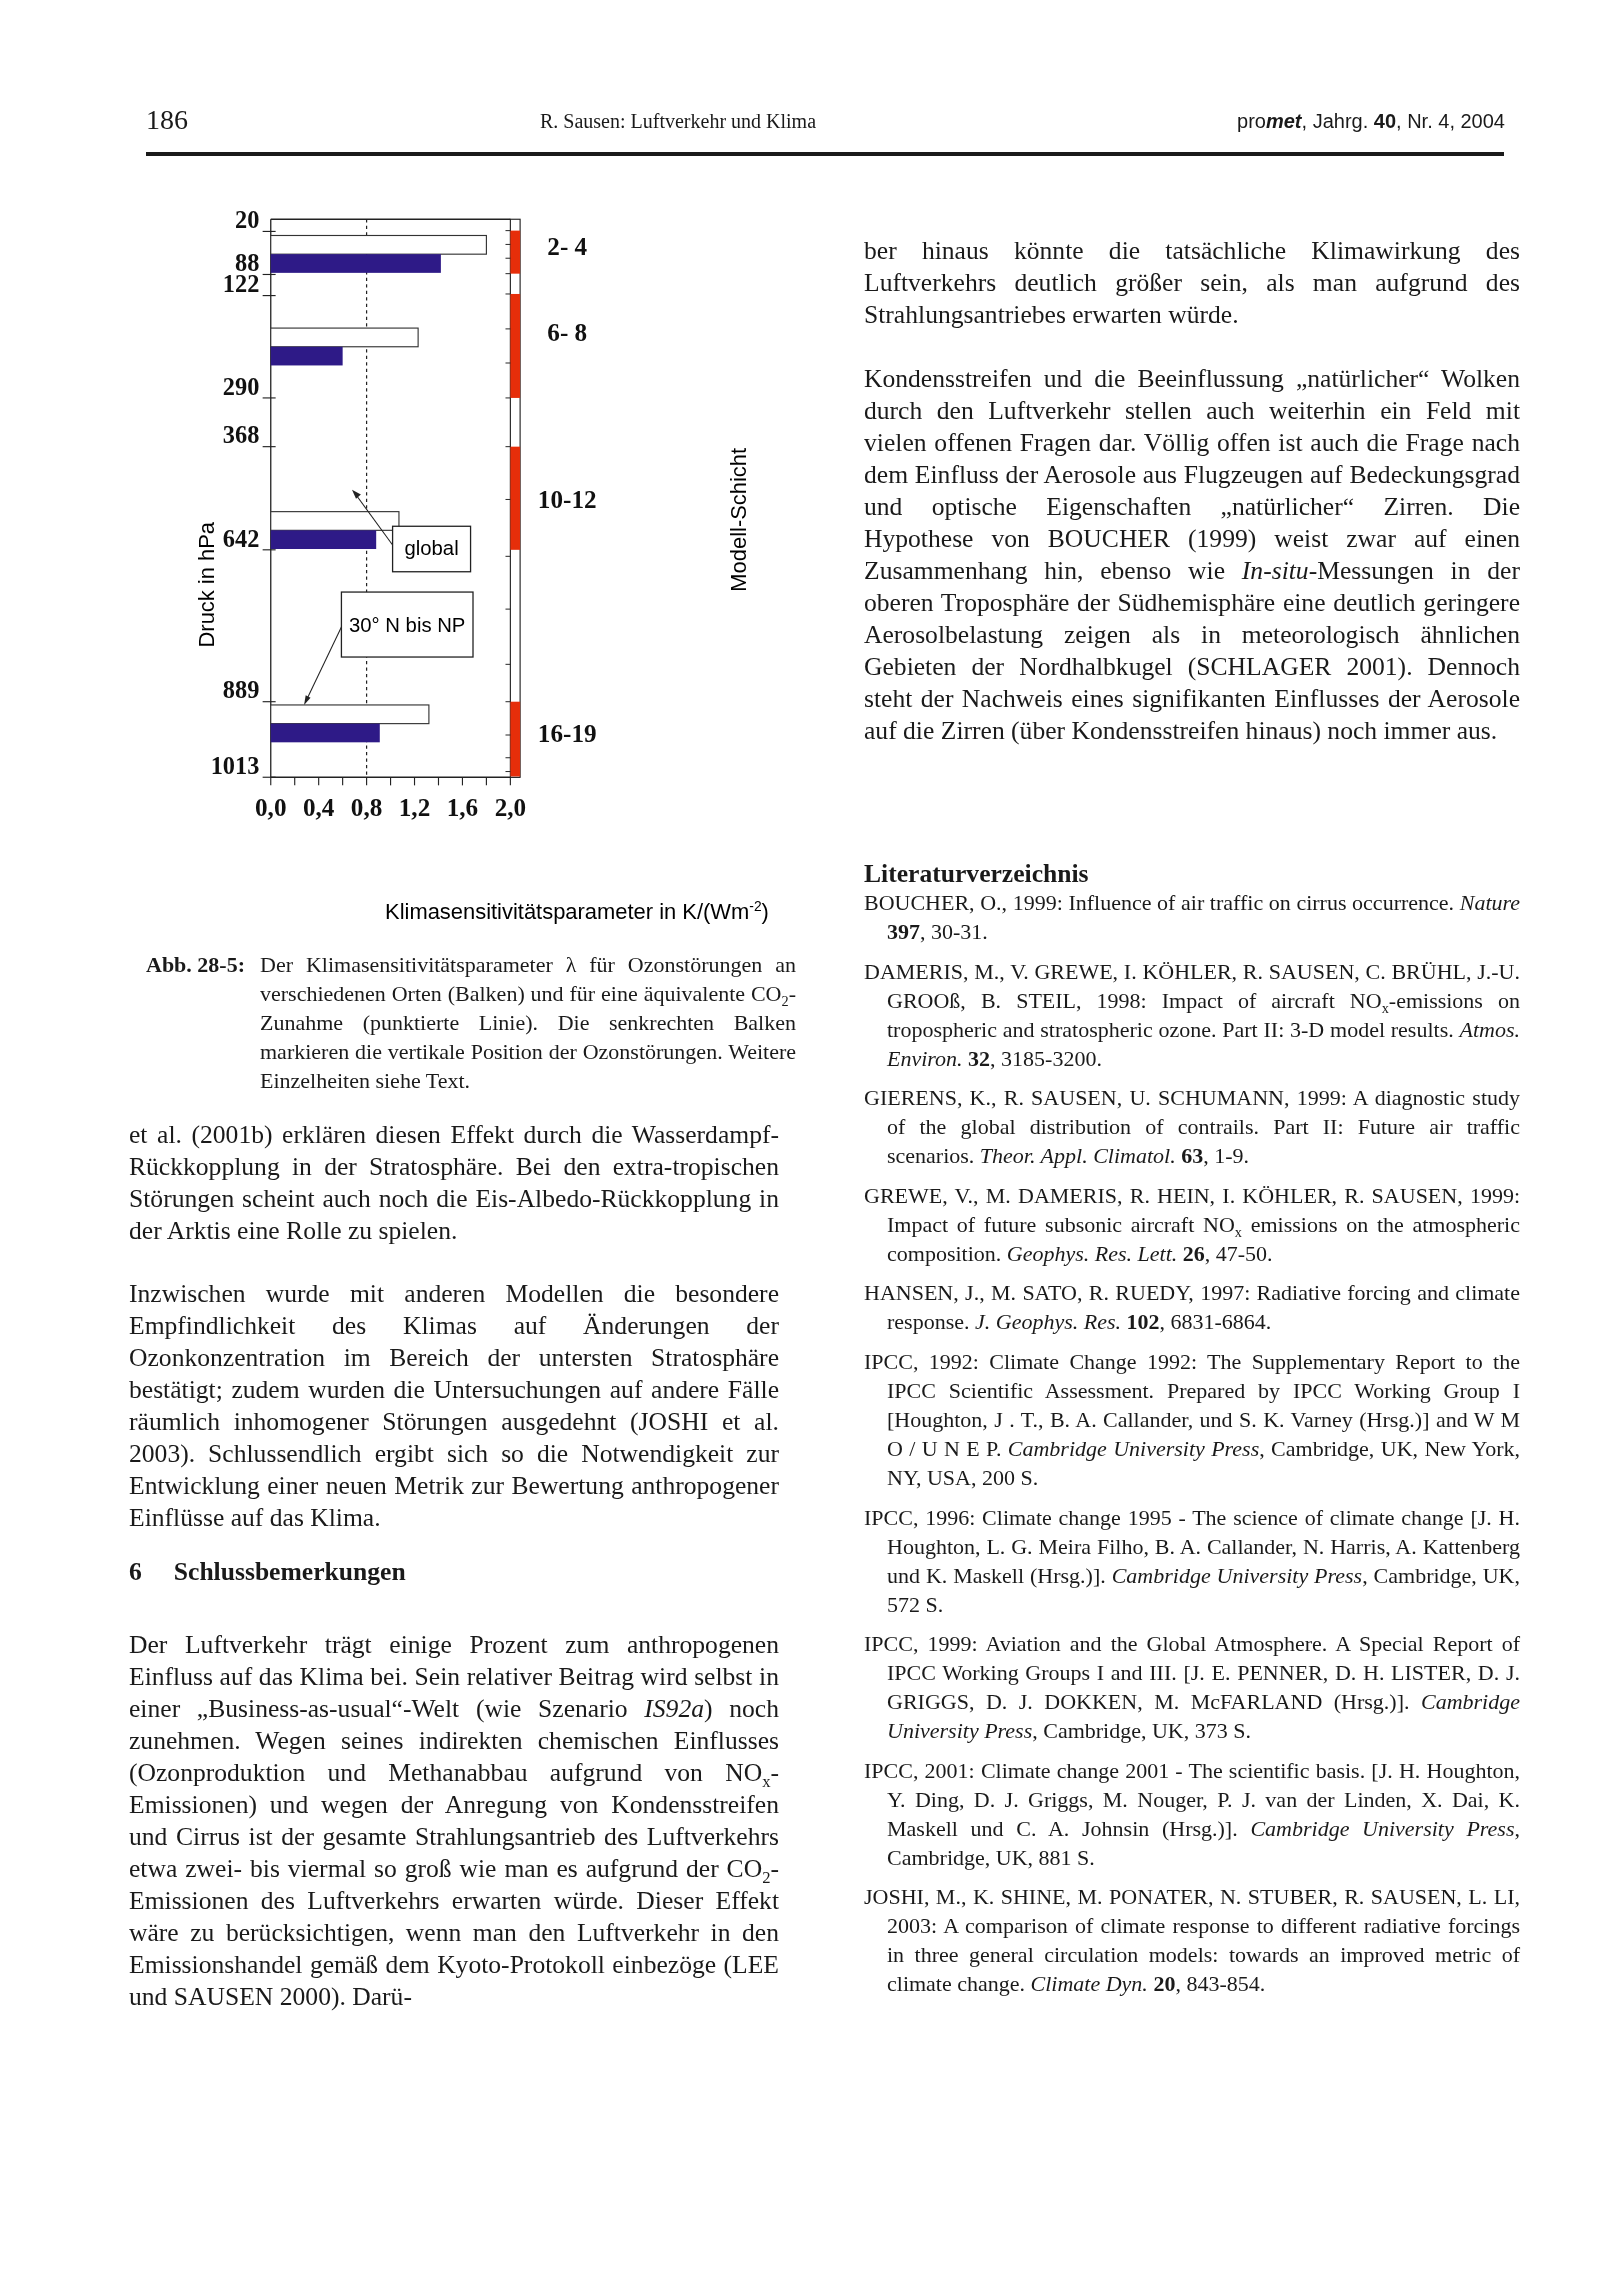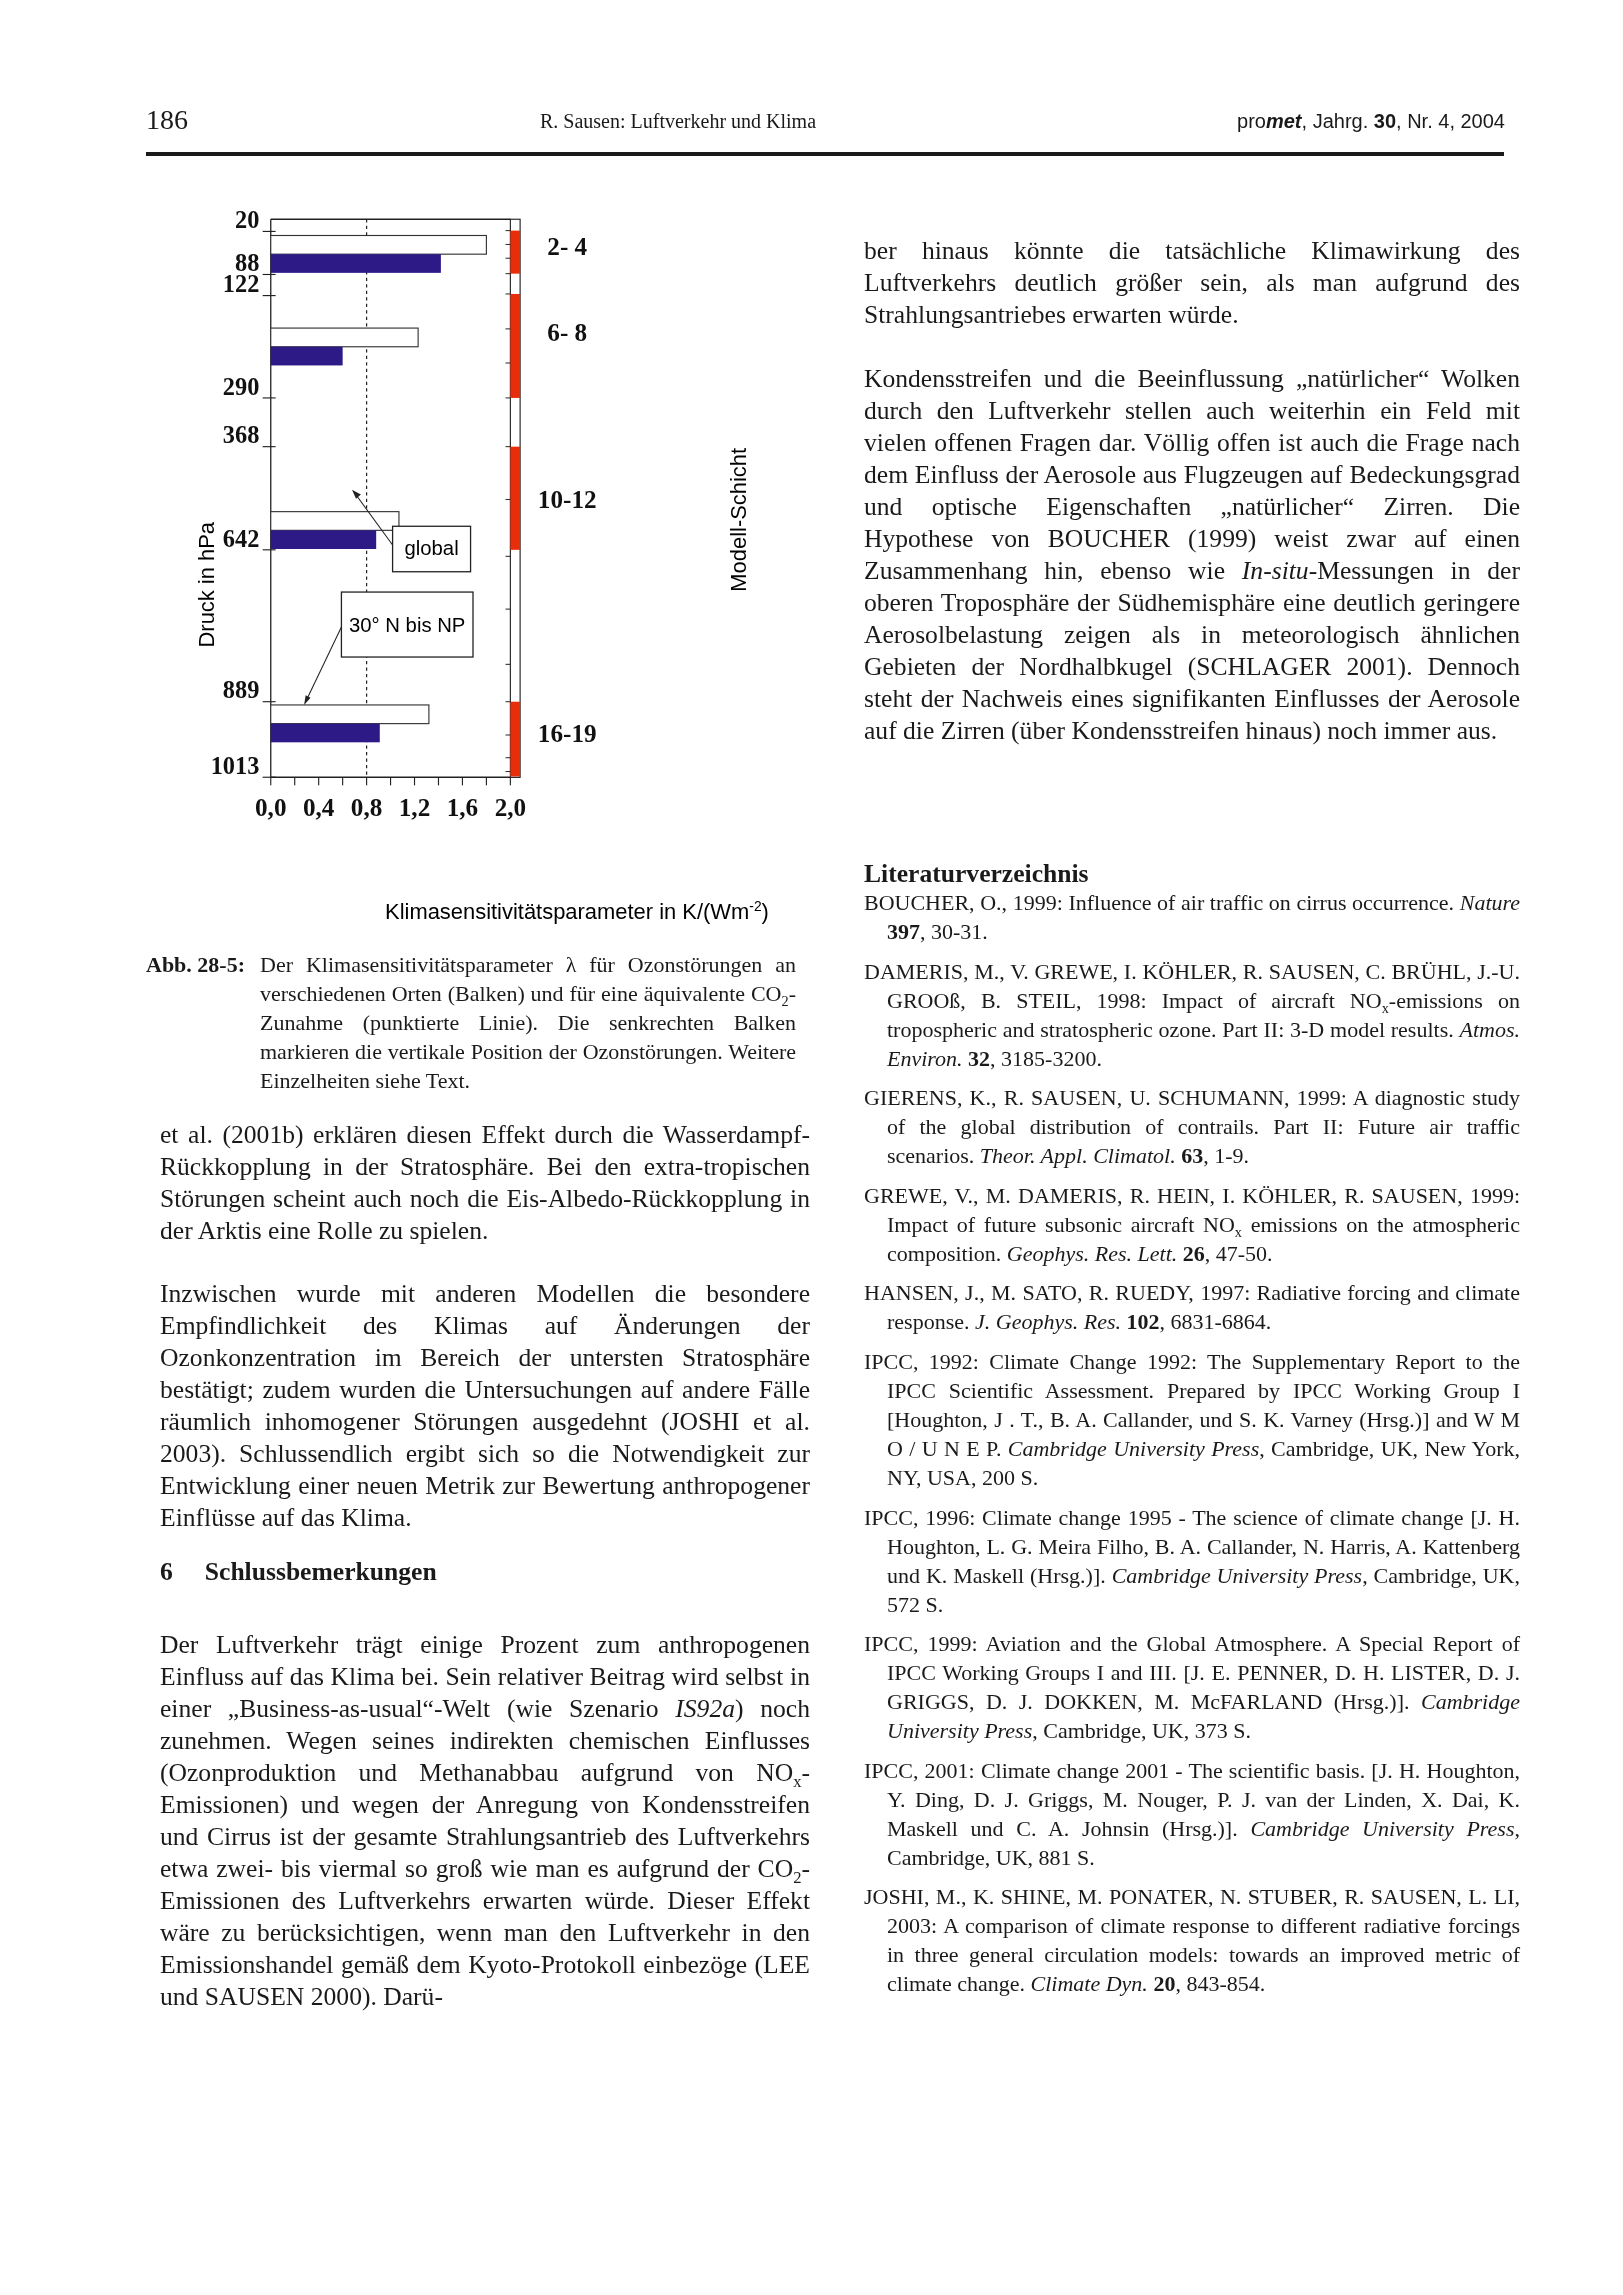--- a/index.html
+++ b/index.html
@@ -4,42 +4,42 @@
 <style>
   html, body { margin:0; padding:0; background:#ffffff; }
   body { width:1624px; height:2295px; position:relative; font-family:"Liberation Serif", serif; color:#1a1a1a; }
   .hdr-num { position:absolute; left:146px; top:104px; font-size:28px; font-family:"Liberation Serif", serif; }
   .hdr-mid { position:absolute; left:540px; top:110px; font-size:20px; font-family:Liberation Serif, serif; }
   .hdr-right { position:absolute; right:119px; top:110px; font-size:20px; font-family:"Liberation Sans", sans-serif; }
   .hdr-right b, .hdr-right i { font-weight:bold; }
   .hdr-rule { position:absolute; left:146px; top:152px; width:1358px; height:4px; background:#1a1a1a; }
 
   .col { position:absolute; font-size:25.6px; line-height:32px; text-align:justify; hyphens:manual; }
-  .col-left { left:160px; width:650px; }
+  .col-left { left:129px; width:650px; }
   .col-right { left:864px; width:656px;margin-top:28px; }
   .col p { margin:0; }
 
   #chart { position:absolute; left:187px; top:203px; width:585px; height:731px; }
   #chart text { font-family:"Liberation Serif", serif; }
 
   .caption { position:absolute; left:146px; top:950px; width:650px; font-size:22px; line-height:29px; }
   .caption .lbl { position:absolute; left:0; top:0;font-weight:bold; }
   .caption .body { margin-left:114px; text-align:justify; }
 
   .sec-head { font-weight:bold; font-size:25.6px; }
   .refs { position:absolute; left:864px; top:950px; width:656px; font-size:22px; line-height:29px; }
   .ref { padding-left:23px; text-indent:-23px; text-align:justify; margin-bottom:10.6px; }
   sub { font-size:65%; line-height:0; }
 </style>
 </head>
 <body>
 
 <div class="hdr-num">186</div>
 <div class="hdr-mid">R. Sausen: Luftverkehr und Klima</div>
-<div class="hdr-right"><span>pro</span><b><i>met</i></b><span>, Jahrg. </span><b>30</b><span>, Nr. 4, 2004</span></div>
+<div class="hdr-right"><span>pro</span><b><i>met</i></b><span>, Jahrg. </span><b>40</b><span>, Nr. 4, 2004</span></div>
 <div class="hdr-rule"></div>
 
 <svg id="chart" viewBox="0 0 720 900" xmlns="http://www.w3.org/2000/svg">
   <g id="chart-layer">
       <line x1="103" y1="20" x2="103" y2="707" stroke="#222" stroke-width="1.6"></line>
       <line x1="103" y1="20" x2="398" y2="20" stroke="#222" stroke-width="1.6"></line>
       <line x1="103" y1="707" x2="410" y2="707" stroke="#222" stroke-width="1.6"></line>
       <line x1="93" y1="35" x2="109" y2="35" stroke="#222" stroke-width="1.4"></line>
       <text x="89" y="31" text-anchor="end" font-size="30" font-weight="bold" fill="#111">20</text>
       <line x1="93" y1="88" x2="109" y2="88" stroke="#222" stroke-width="1.4"></line>

